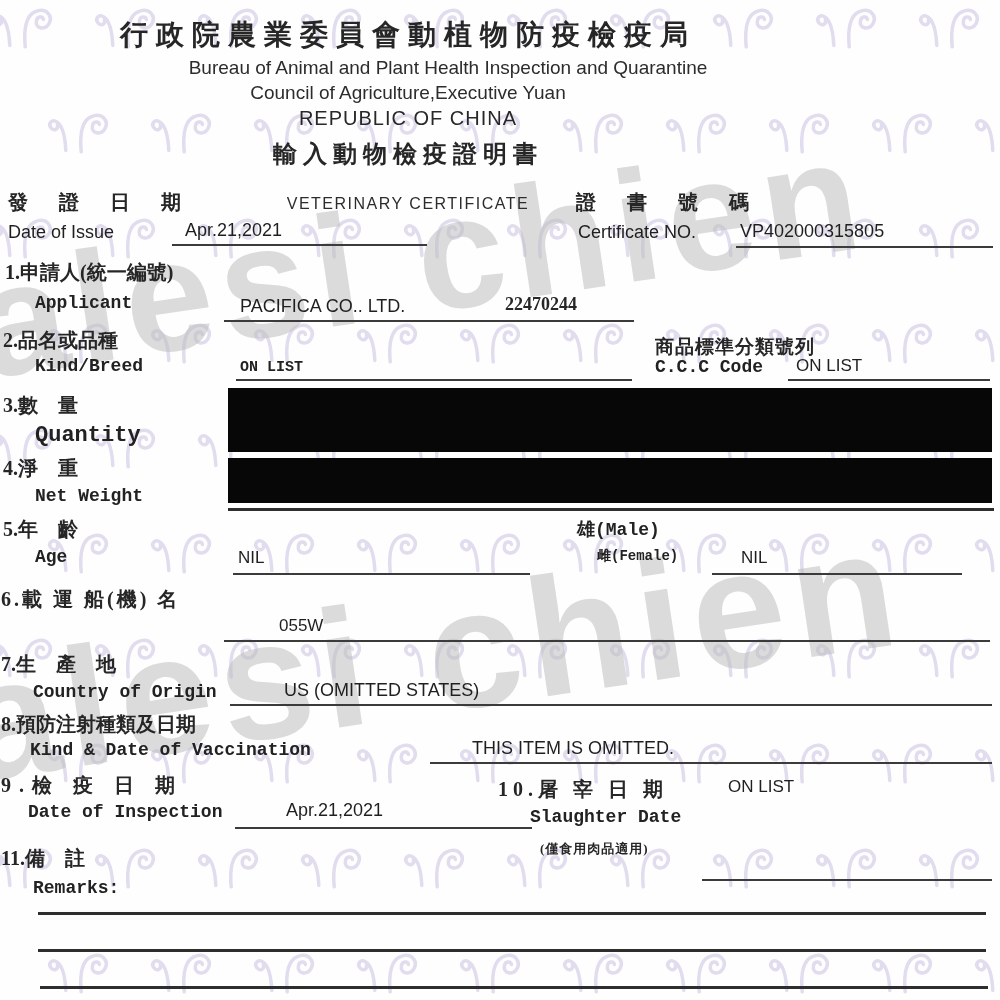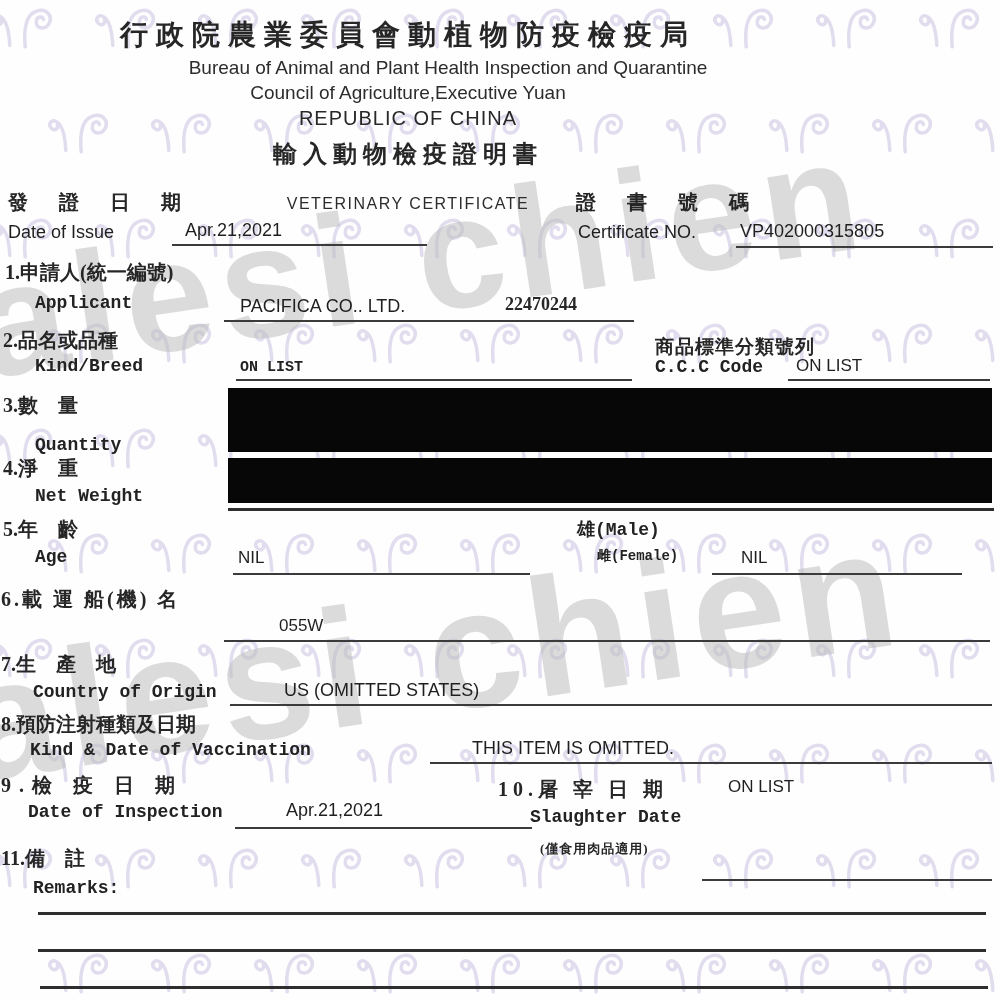--- a/index.html
+++ b/index.html
@@ -471,21 +471,21 @@
     <div class="abs zh" style="left:3px;top:327px;font-size:20px;">2.品名或品種</div>
     <div class="abs zh" style="left:655px;top:334px;font-size:19px;letter-spacing:1px;font-weight:600;">商品標準分類號列</div>
     <div class="abs ml" style="left:35px;top:356px;font-size:18px;">Kind/Breed</div>
     <div class="abs ml" style="left:240px;top:359px;font-size:15px;">ON LIST</div>
     <div class="abs uline" style="left:236px;top:379px;width:396px;"></div>
     <div class="abs ml" style="left:655px;top:357px;font-size:18px;">C.C.C Code</div>
     <div class="abs sv" style="left:796px;top:356px;font-size:17px;">ON LIST</div>
     <div class="abs uline" style="left:788px;top:379px;width:202px;"></div>
 
     <div class="abs zh" style="left:3px;top:392px;font-size:20px;">3.數　量</div>
-    <div class="abs ml" style="left:35px;top:423px;font-size:18px;margin-top:12px;">Quantity</div>
+    <div class="abs ml" style="left:35px;top:423px;font-size:22px;">Quantity</div>
     <div class="abs bar" style="left:228px;top:388px;width:764px;height:64px;"></div>
 
     <div class="abs zh" style="left:3px;top:455px;font-size:20px;">4.淨　重</div>
     <div class="abs ml" style="left:35px;top:486px;font-size:18px;">Net Weight</div>
     <div class="abs bar" style="left:228px;top:458px;width:764px;height:45px;"></div>
     <div class="abs uline thick" style="left:228px;top:508px;width:766px;"></div>
 
     <div class="abs zh" style="left:3px;top:516px;font-size:20px;">5.年　齡</div>
     <div class="abs ml" style="left:35px;top:547px;font-size:18px;">Age</div>
     <div class="abs sv" style="left:238px;top:548px;font-size:17px;">NIL</div>

